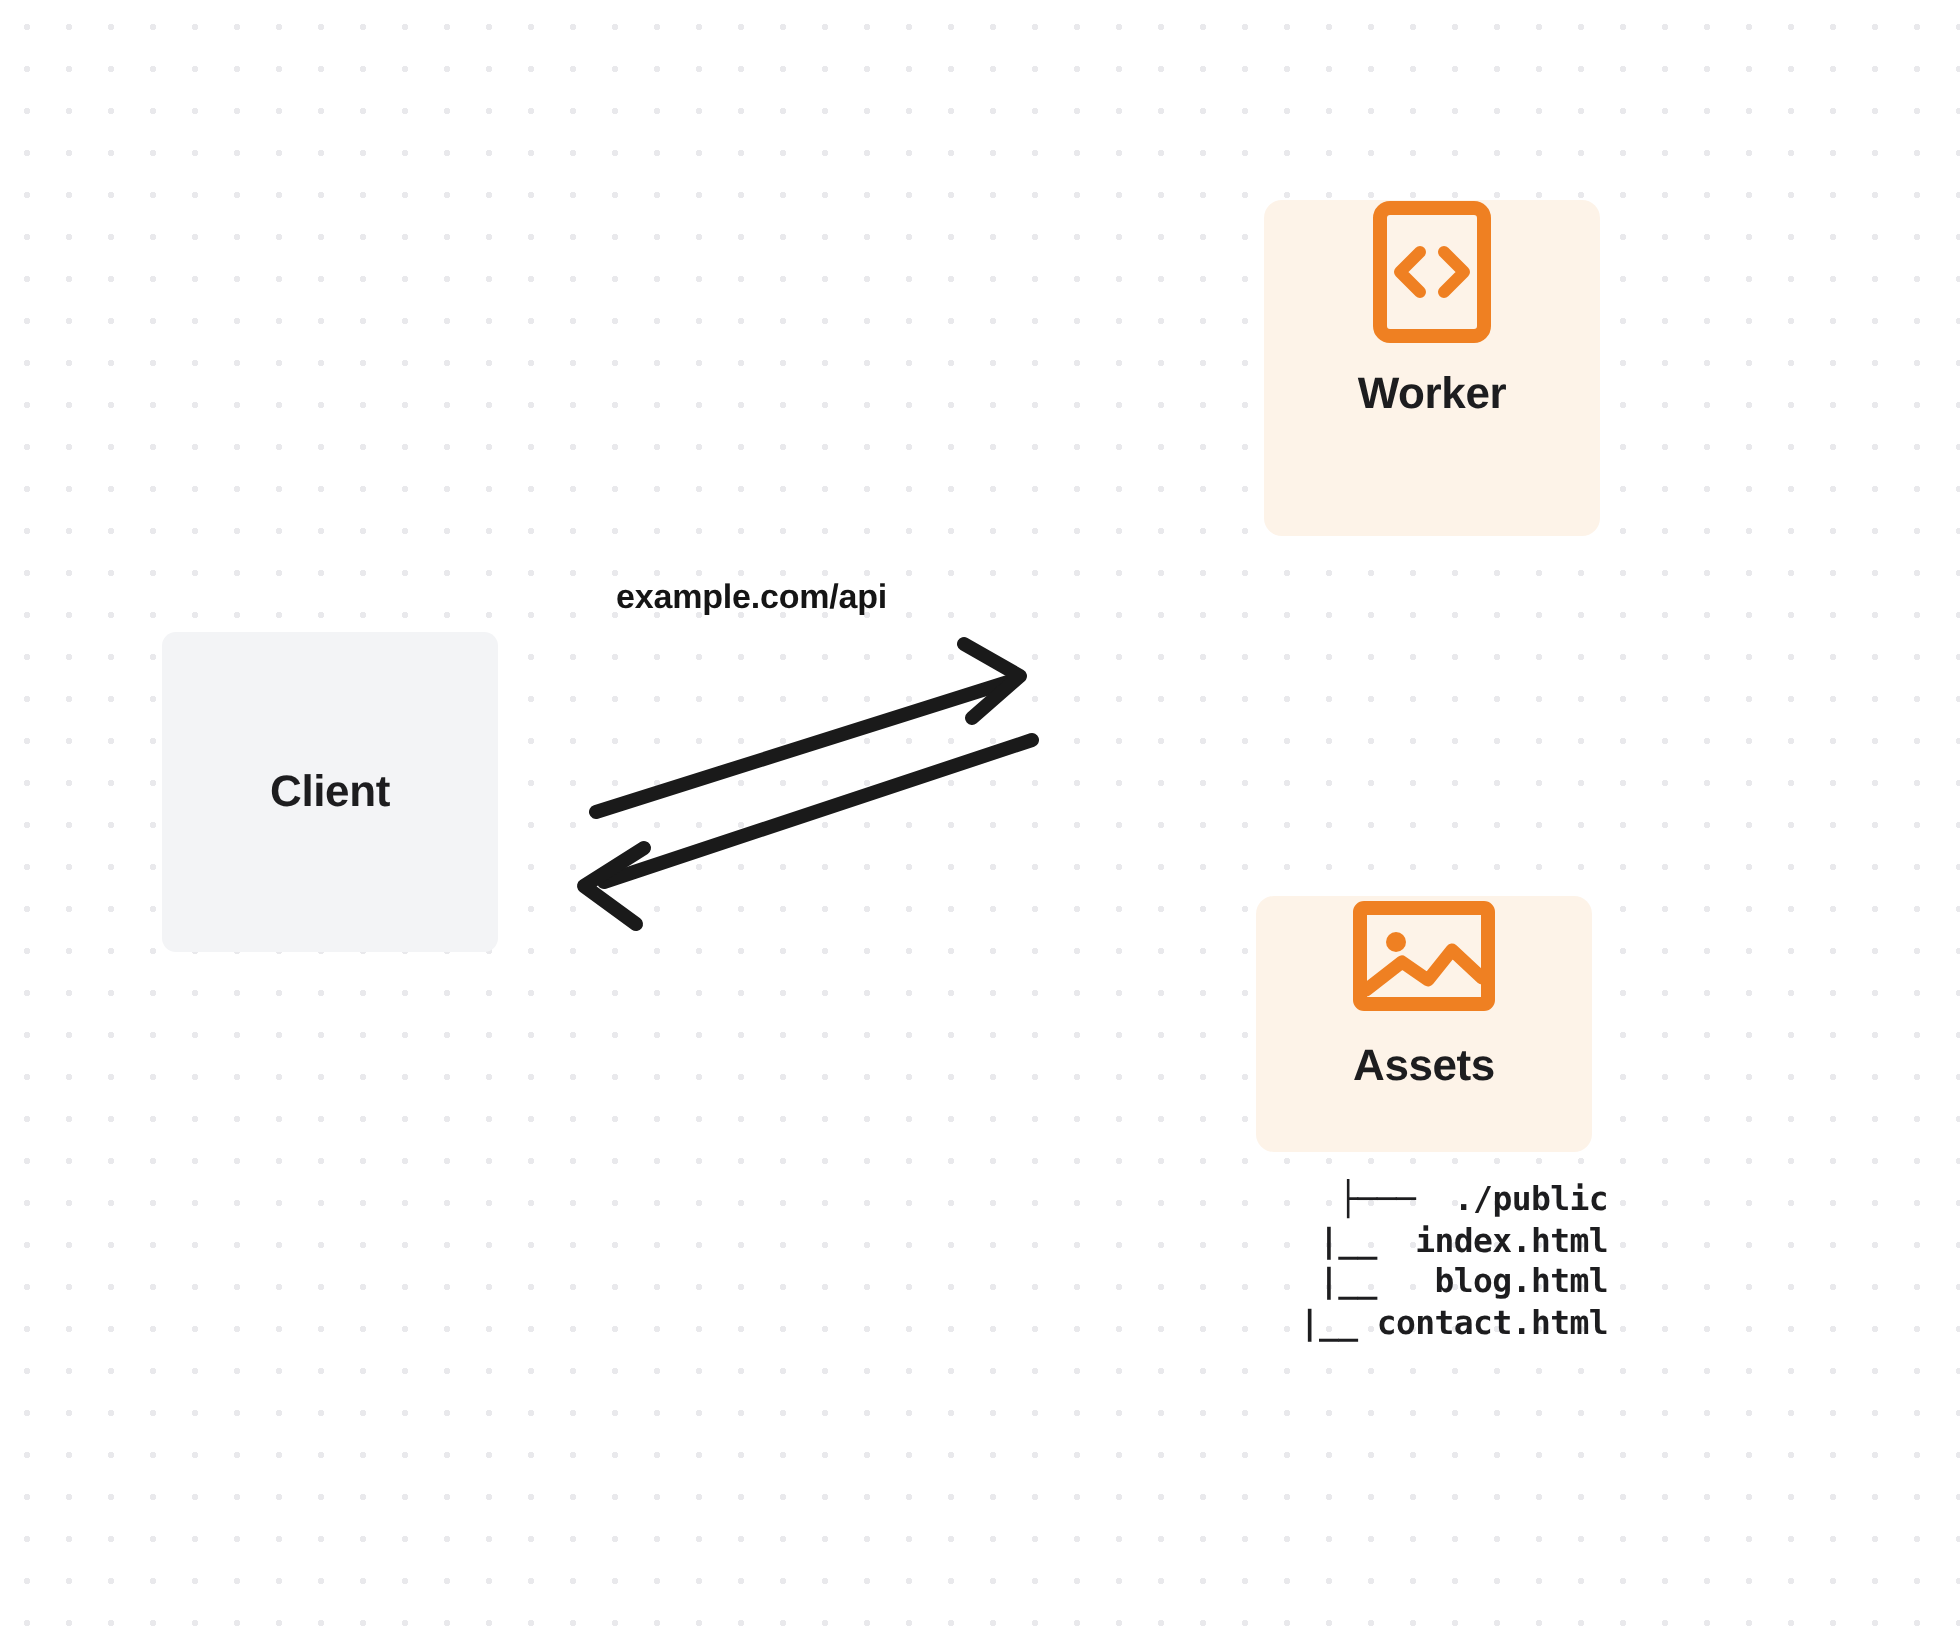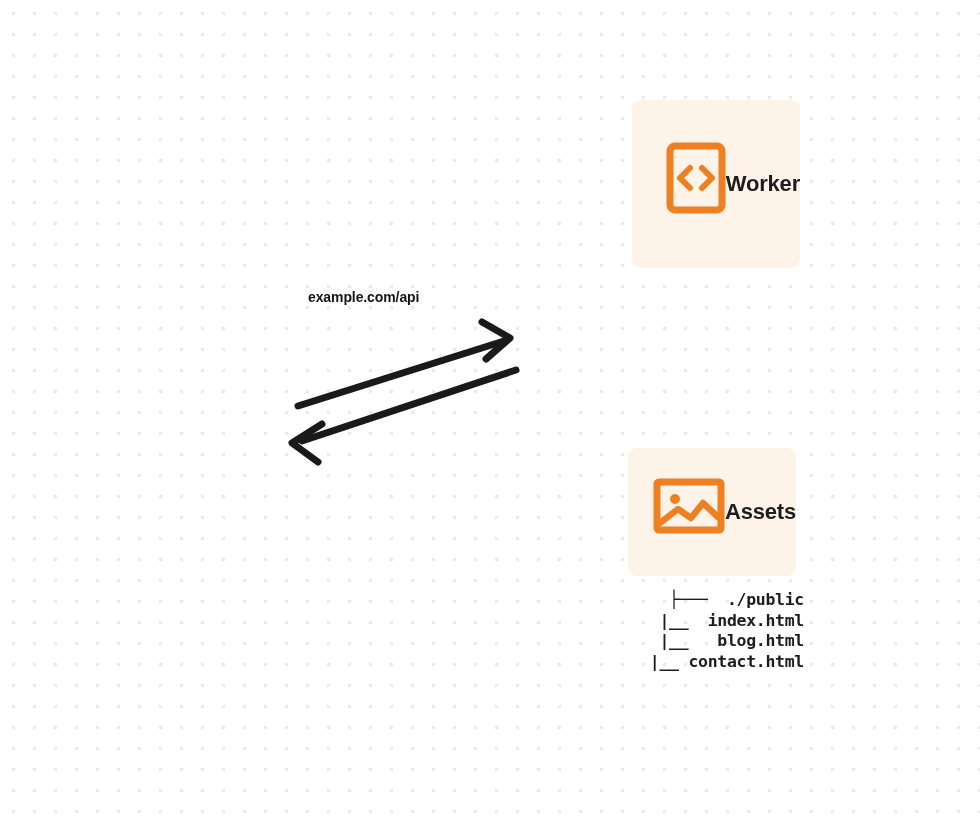--- a/index.html
+++ b/index.html
@@ -52,21 +52,21 @@
     top: 310px;
     width: 260px;
     height: 160px;
     overflow: visible;
   }
 
   .arrow-label {
     position: absolute;
     left: 308px;
     top: 289px;
-    font-size: 14px;
+    font-size: 17px;
     font-weight: bold;
     color: #151515;
     letter-spacing: -0.1px;
     white-space: nowrap;
   }
 
   
   .project-box {
     position: absolute;
     left: 560px;
@@ -90,23 +90,23 @@
     letter-spacing: -0.2px;
     white-space: nowrap;
   }
 
   
   .card {
     position: absolute;
     background: #fdf3e8;
     border-radius: 9px;
     display: flex;
-    flex-direction: row;
+    flex-direction: column;
     align-items: center;
-    justify-content: flex-end;
+    justify-content: flex-start;
   }
   .card-worker {
     left: 632px;
     top: 100px;
     width: 168px;
     height: 168px;
   }
   .card-assets {
     left: 628px;
     top: 448px;
@@ -138,20 +138,23 @@
     text-align: right;
     width: 200px;
     letter-spacing: -0.3px;
   }
 </style>
 </head>
 <body>
 
 <div id="canvas">
 
+  <div class="client-box">
+    <span class="client-label">Client</span>
+  </div>
 
   <svg class="arrow-svg" viewBox="0 0 260 160">
 
     <g>
       <line x1="28" y1="96" x2="234" y2="31" stroke="#1a1a1a" stroke-width="7" stroke-linecap="round"></line>
       <polyline points="212,12 240,28 216,49" fill="none" stroke="#1a1a1a" stroke-width="7" stroke-linecap="round" stroke-linejoin="round"></polyline>
     </g>
 
     <g>
       <line x1="246" y1="60" x2="32" y2="131" stroke="#1a1a1a" stroke-width="7" stroke-linecap="round"></line>

